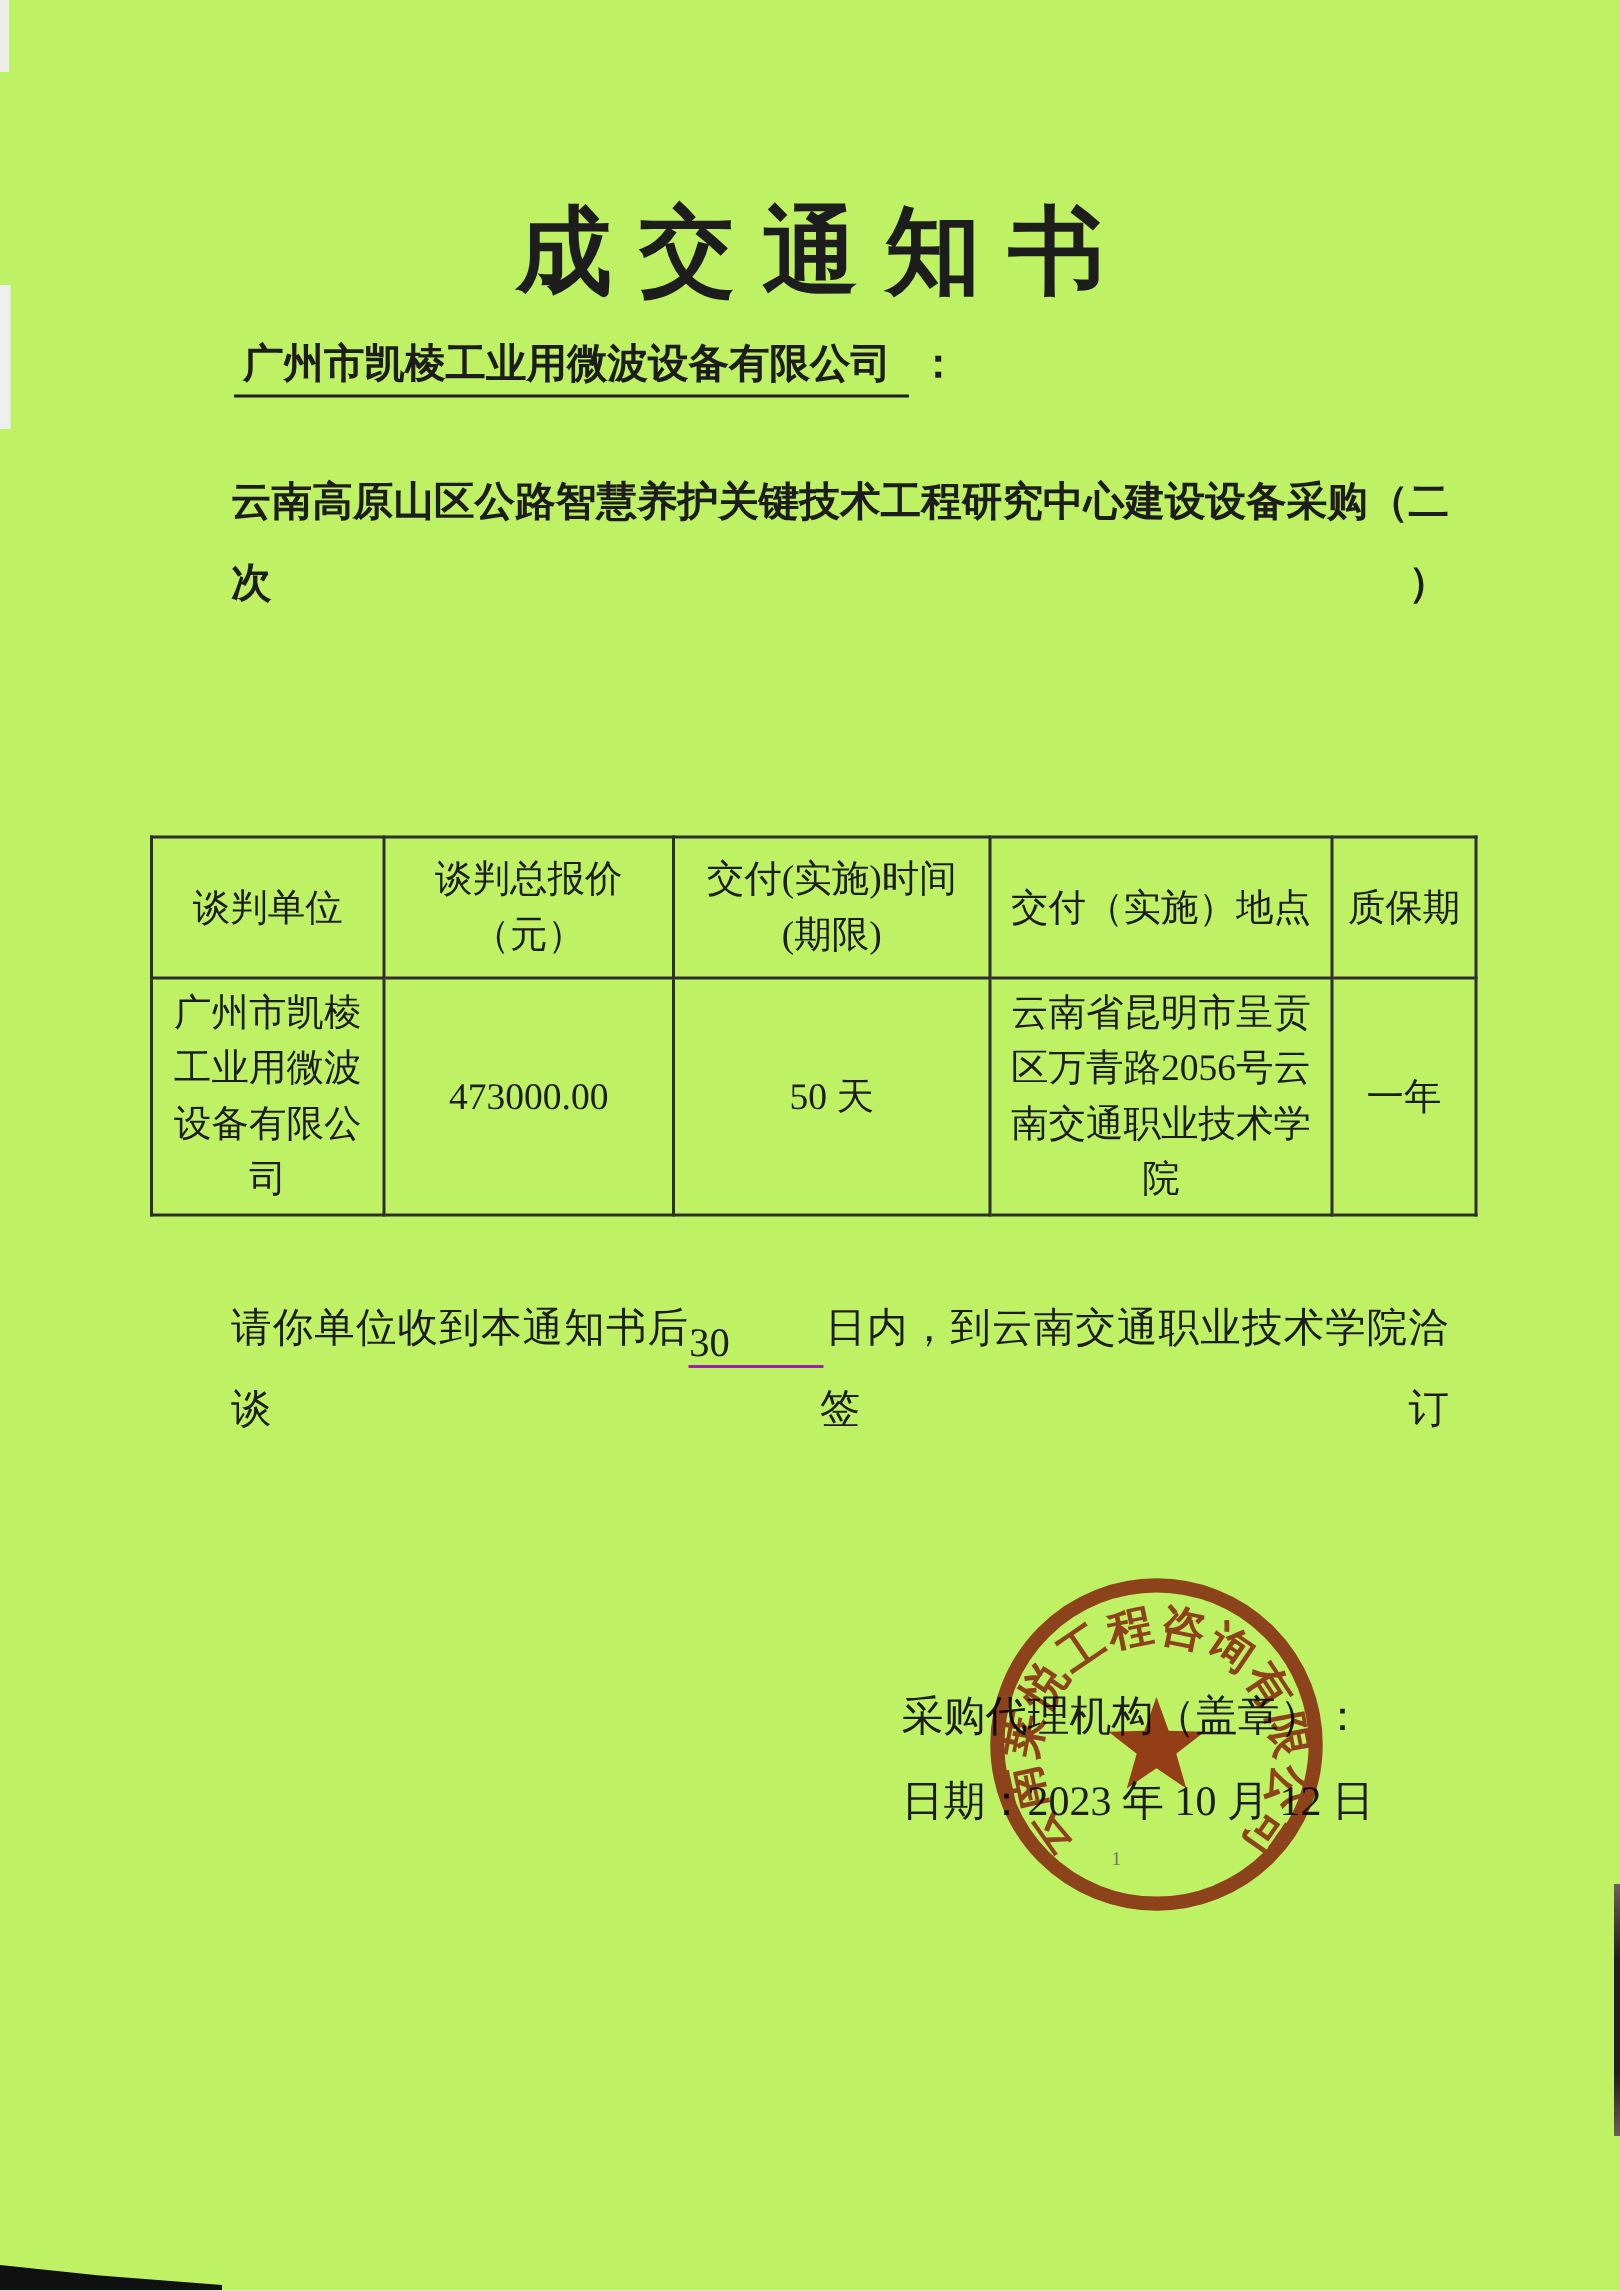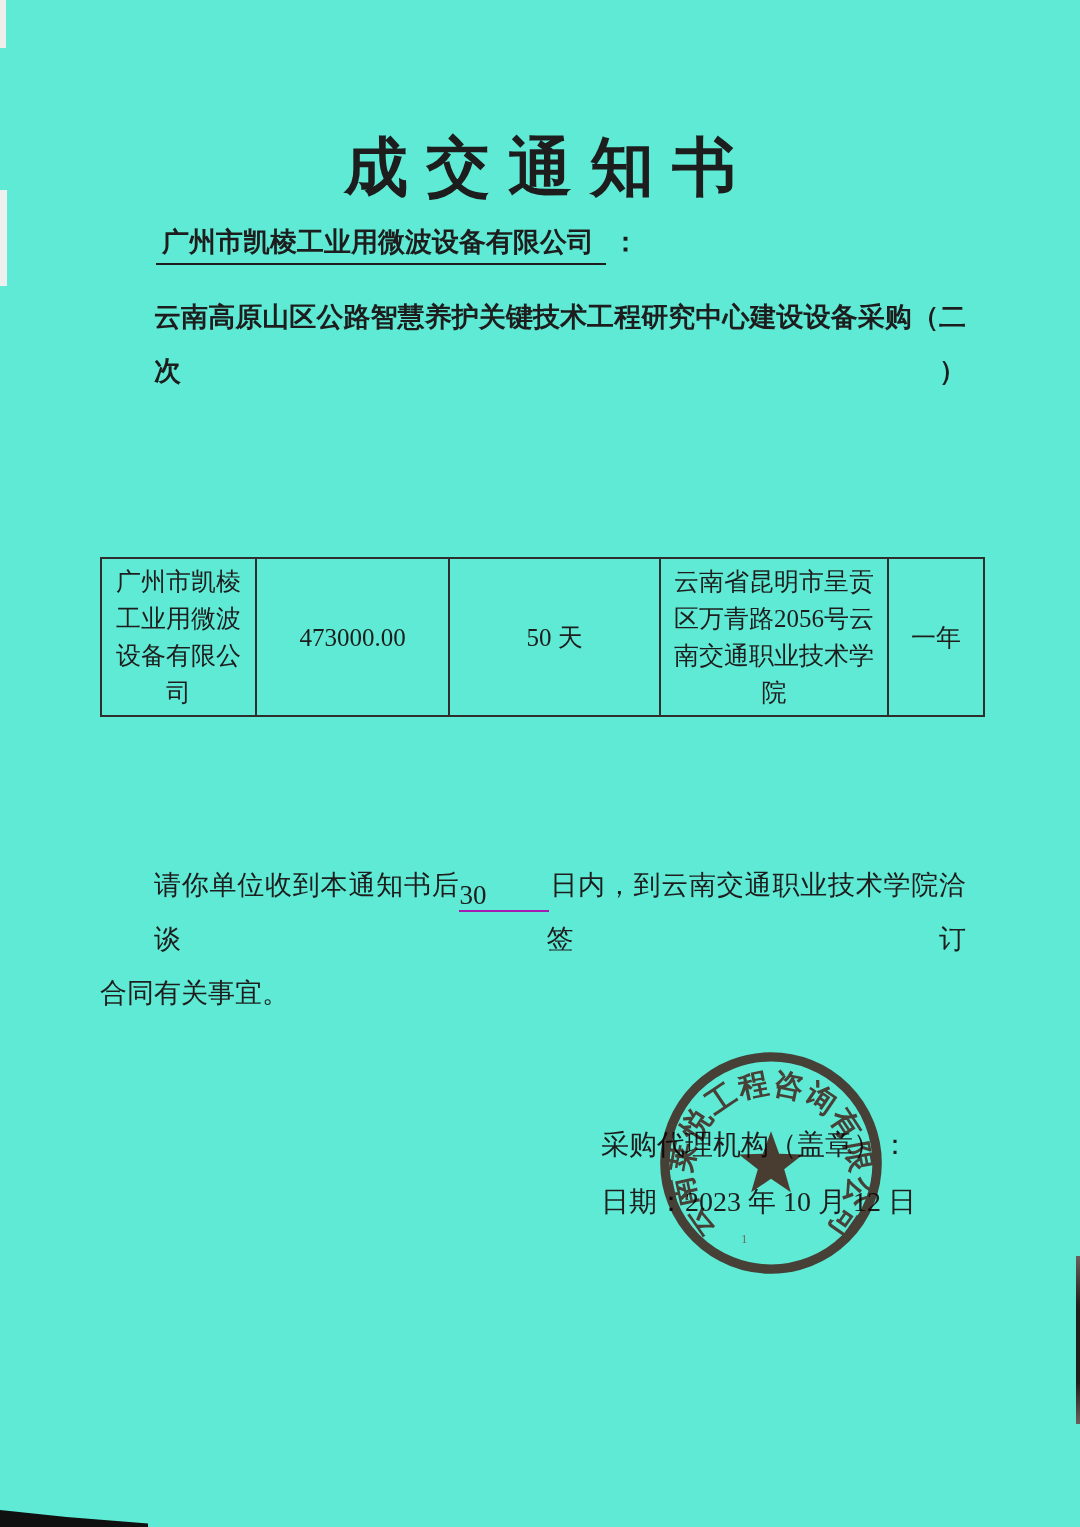--- a/index.html
+++ b/index.html
@@ -1,37 +1,37 @@
 <!DOCTYPE html>
 <html><head>
 <meta charset="utf-8">
 <style>
   html,body{margin:0;padding:0;background:#e8e8e8;}
   .page{
     position:relative; width:1080px; height:1527px; margin:0 auto;
-    background:#5eead4; overflow:hidden;
+    background:#bef264; overflow:hidden;
     font-family:"Liberation Serif","DejaVu Serif",serif;
     color:#1d1d1d;
   }
   .doc-title{
     position:absolute; top:124px; left:0; width:100%;
     text-align:center; font-size:64px; font-weight:bold;
     letter-spacing:18px; white-space:nowrap;
   }
   .doc-title span{margin-right:-18px;}
   .addressee{
     position:absolute; top:224px; left:156px;
     font-size:27px; font-weight:bold; white-space:nowrap;
   }
   .addressee .name{
     border-bottom:2px solid #1d1d1d; padding:0 12px 3px 6px; display:inline-block;
   }
   .addressee .colon{margin-left:6px;}
   .body1{
-    position:absolute; top:291px; left:100px; width:866px;
+    position:absolute; top:308px; left:100px; width:866px;
     font-size:27px; line-height:53.5px;
   }
   .body2{
     position:absolute; top:858px; left:100px; width:866px;
     font-size:27px; line-height:54px;
   }
   .jline{ text-align:justify; text-align-last:justify; }
   .indent{ padding-left:54px; }
   .bold{ font-weight:bold; }
   .blank-underline{
@@ -100,35 +100,41 @@
 
   <table class="award">
     <colgroup>
       <col style="width:155px">
         <col style="width:193px">
         <col style="width:211px">
         <col style="width:228px">
         <col style="width:96px">
     </colgroup>
     <tbody>
+        <tr class="hdr">
+      <td>谈判单位</td>
+      <td>谈判总报价 （元）</td>
+      <td>交付(实施)时间(期限)</td>
+      <td>交付（实施）地点</td>
+      <td>质保期</td>
+    </tr>
     <tr class="bodyrow">
       <td>广州市凯棱工业用微波设备有限公司</td>
       <td>473000.00</td>
       <td>50 天</td>
       <td>云南省昆明市呈贡区万青路2056号云南交通职业技术学院</td>
       <td>一年</td>
     </tr>
   </tbody>
     </table>
 
   <div class="body2">
     <div class="jline indent">
       <span>请你单位收到本通知书后</span><span class="blank-underline">30</span><span>日内，到云南交通职业技术学院洽谈签订</span>
     </div>
-    <div>合同有关事宜。</div>
   </div>
 
   <div class="signoff">
     <div>采购代理机构（盖章）：</div>
     <div>日期：2023 年 10 月 12 日</div>
   </div>
 
   <svg class="seal" viewBox="0 0 240 240" xmlns="http://www.w3.org/2000/svg">
     <circle cx="120" cy="120" r="107" fill="none" stroke-width="9.5" stroke="#b5302d"></circle>
     <polygon points="120,88 128.2,110.7 152.3,111.5 133.3,126.3 140,149.5 120,136 100,149.5 106.7,126.3 87.7,111.5 111.8,110.7" fill="#bf2c24"></polygon>

